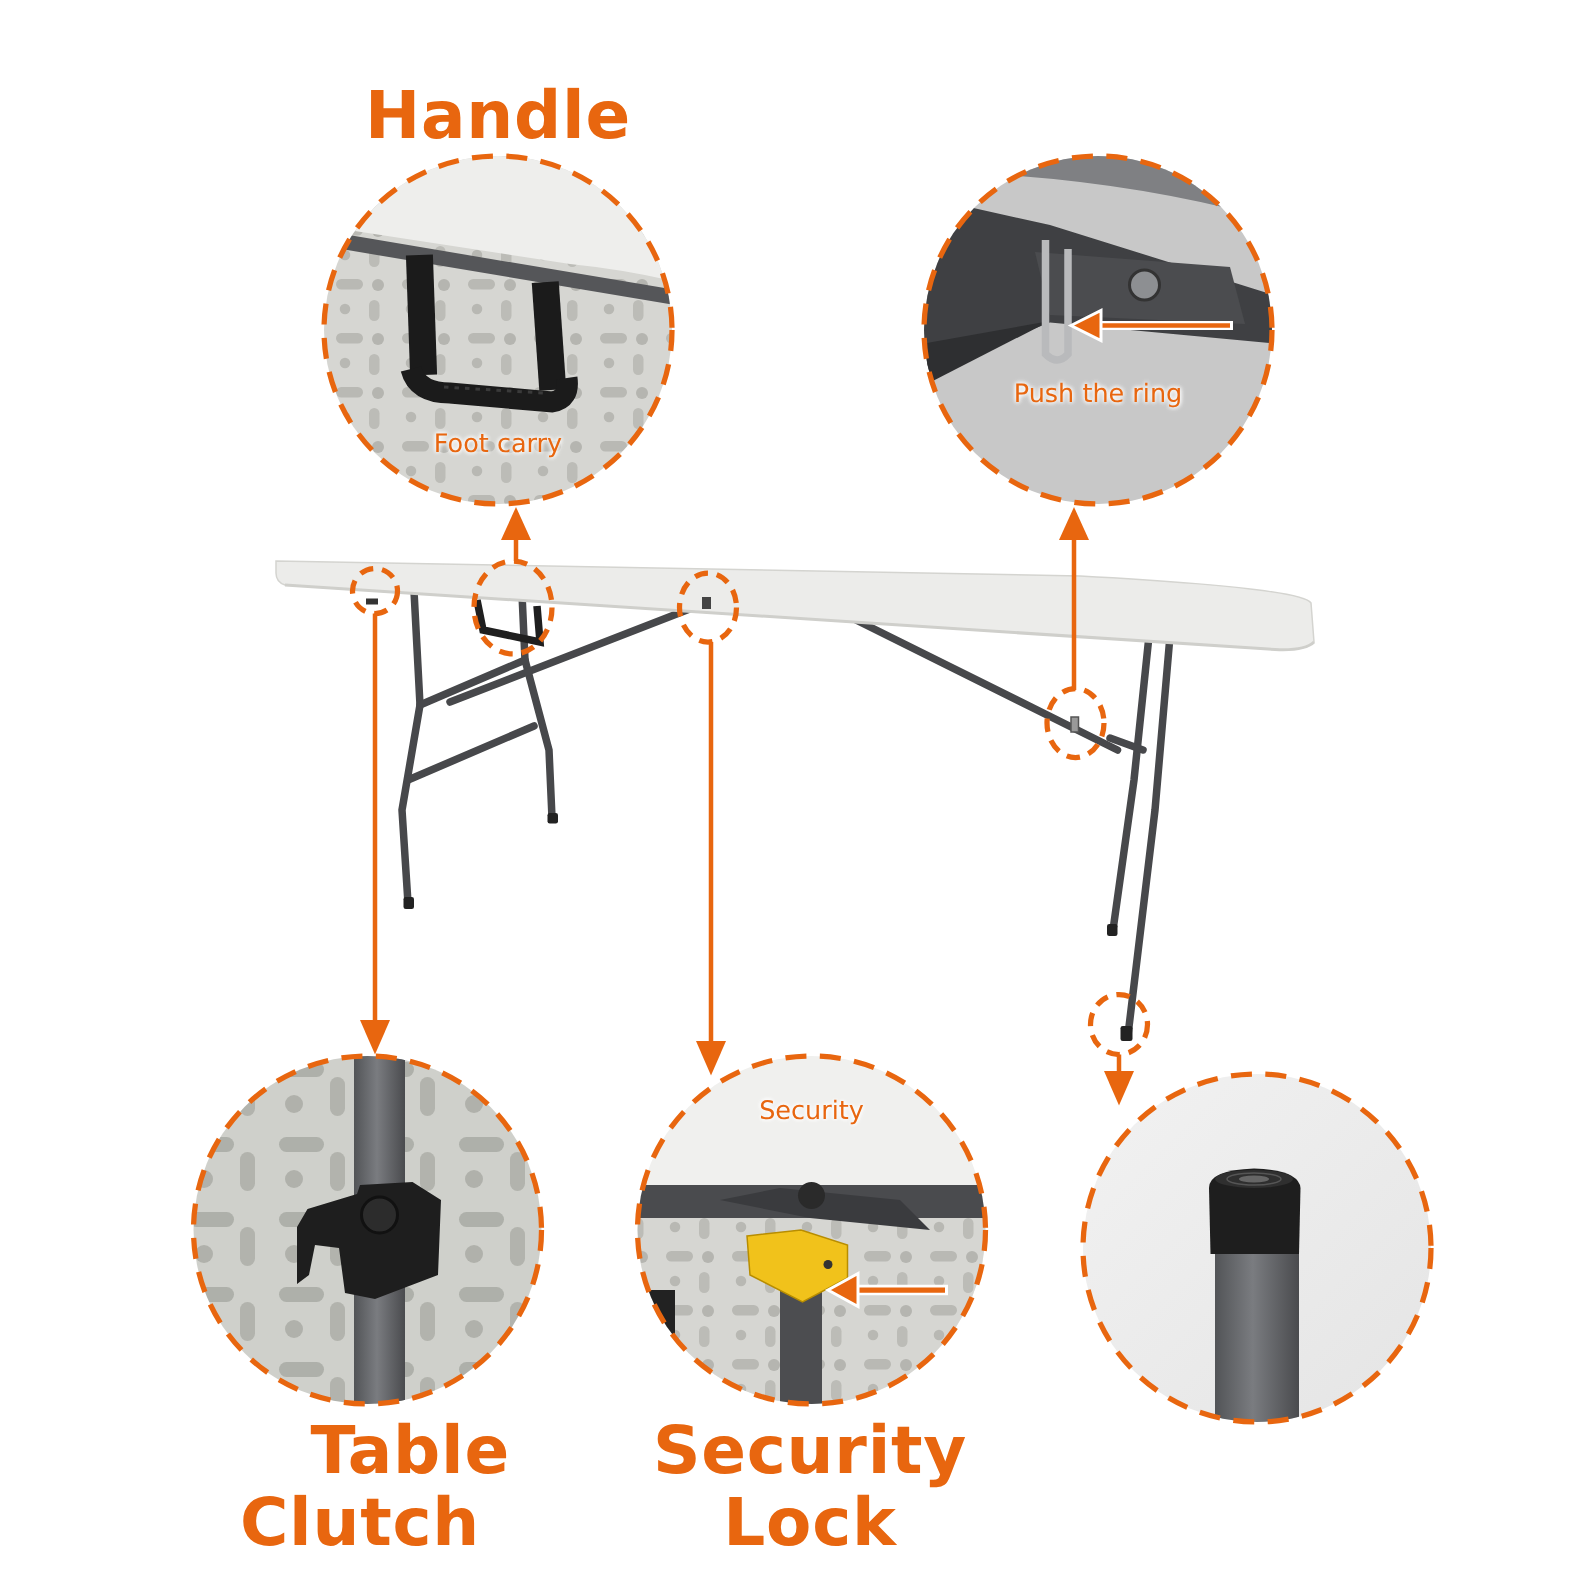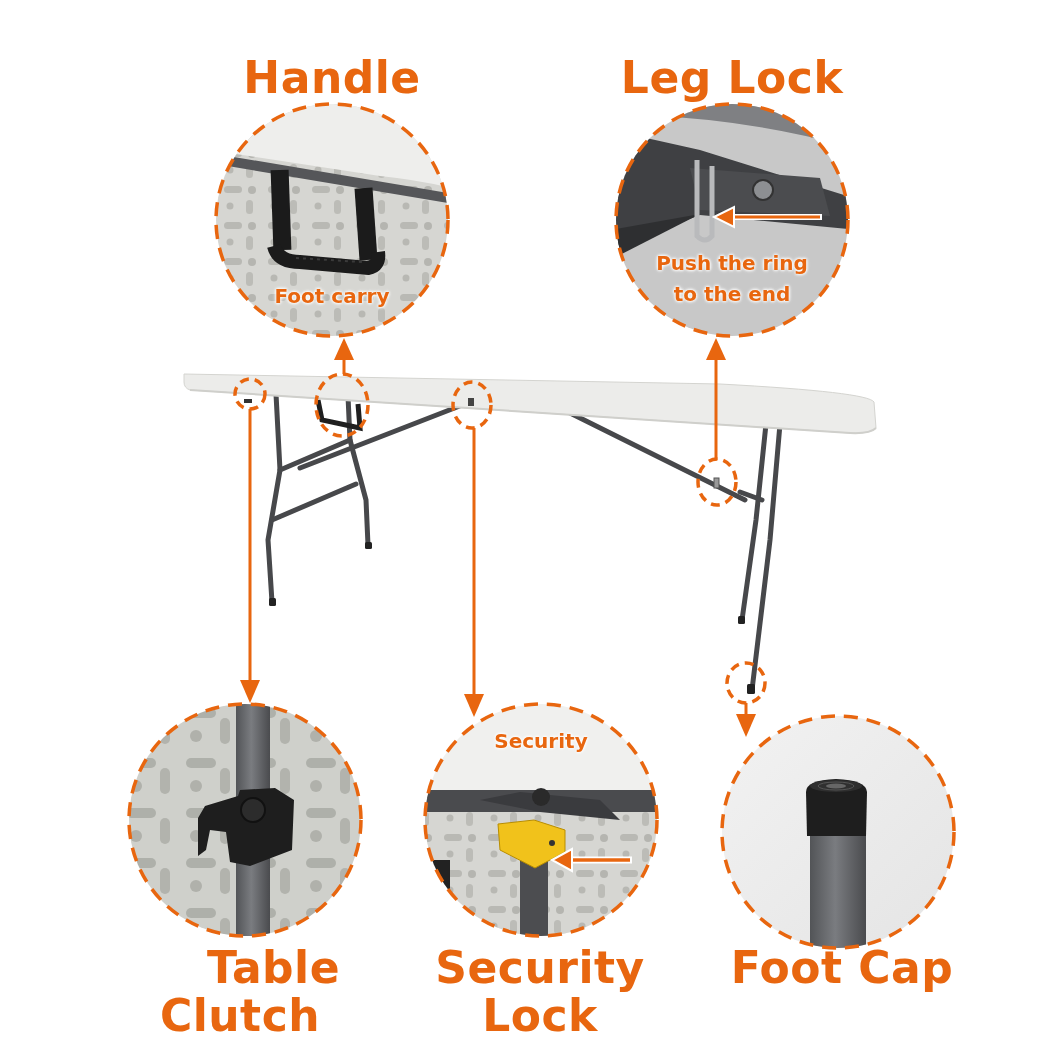--- a/index.html
+++ b/index.html
@@ -6,22 +6,22 @@
     body { width: 1060px; height: 1060px; position: relative; overflow: hidden;
            font-family: "DejaVu Sans", sans-serif; }
     .stage { position: absolute; left: 0; top: 0; width: 1060px; height: 1060px; }
     .title {
       position: absolute; color: #e8660f; font-weight: bold;
       font-family: "DejaVu Sans", sans-serif; text-align: center;
       line-height: 1.0; white-space: nowrap; letter-spacing: 0.5px;
     }
     .title.big { font-size: 44px; }
     .caption {
-      position: absolute; color: #e8660f; font-weight: bold; text-align: center;
-      font-family: "DejaVu Sans", sans-serif; font-size: 20px; line-height: 31px;
+      position: absolute; color: #e8660f; font-weight: normal; text-align: center;
+      font-family: "DejaVu Sans", sans-serif; font-size: 17px; line-height: 31px;
       white-space: nowrap;
       text-shadow: 0 0 3px #fff, 0 0 3px #fff, 0 0 4px #fff;
     }
   </style>
 </head>
 <body>
 
 <div class="stage">
 
   <svg width="1060" height="1060" viewBox="0 0 1060 1060" style="position:absolute;left:0;top:0">
@@ -207,25 +207,22 @@
           <ellipse cx="836" cy="786" rx="10" ry="2.4" fill="#666"></ellipse>
         </g>
       </g>
       <circle cx="838" cy="832" r="116" fill="none" stroke="#e8660f" stroke-width="3.5" stroke-dasharray="14 9"></circle>
     </g>
   </svg>
 
   <div class="title big" style="left:232px; top:56px; width:200px;">Handle</div>
   <div class="caption" style="left:262px; top:281px; width:140px;">Foot carry</div>
 
-  <div class="title big" style="left:612px; top:56px; width:240px;">Leg Lock</div>
   <div class="caption" style="left:642px; top:248px; width:180px;">Push the ring</div>
-  <div class="caption" style="left:642px; top:279px; width:180px;">to the end</div>
 
   <div class="title big" style="left:140px; top:946px; width:200px;text-align:right;">Table</div>
   <div class="title big" style="left:130px; top:994px; width:220px;">Clutch</div>
 
   <div class="caption" style="left:466px; top:726px; width:150px;">Security</div>
   <div class="title big" style="left:420px; top:946px; width:240px;">Security</div>
   <div class="title big" style="left:440px; top:994px; width:200px;">Lock</div>
 
-  <div class="title big" style="left:722px; top:946px; width:240px;">Foot Cap</div>
 </div>
 
 </body></html>

